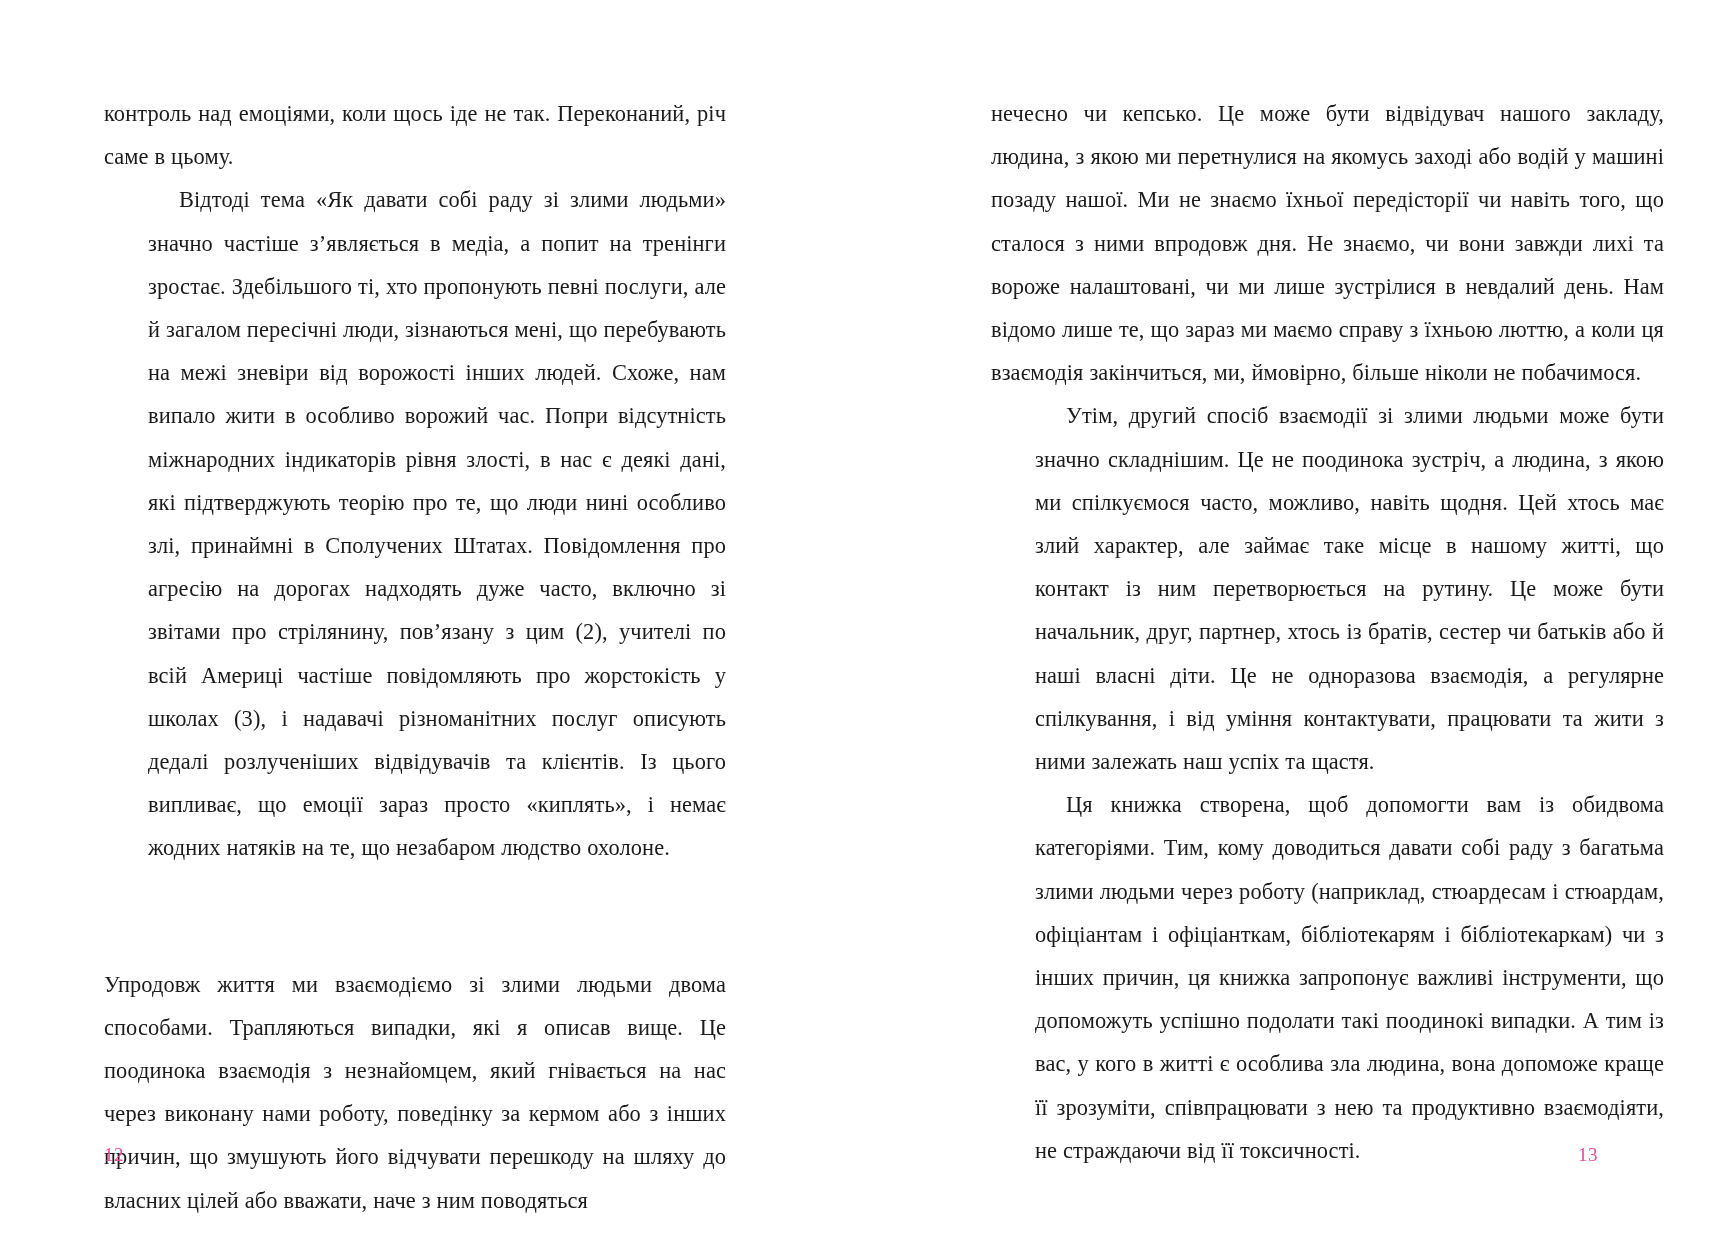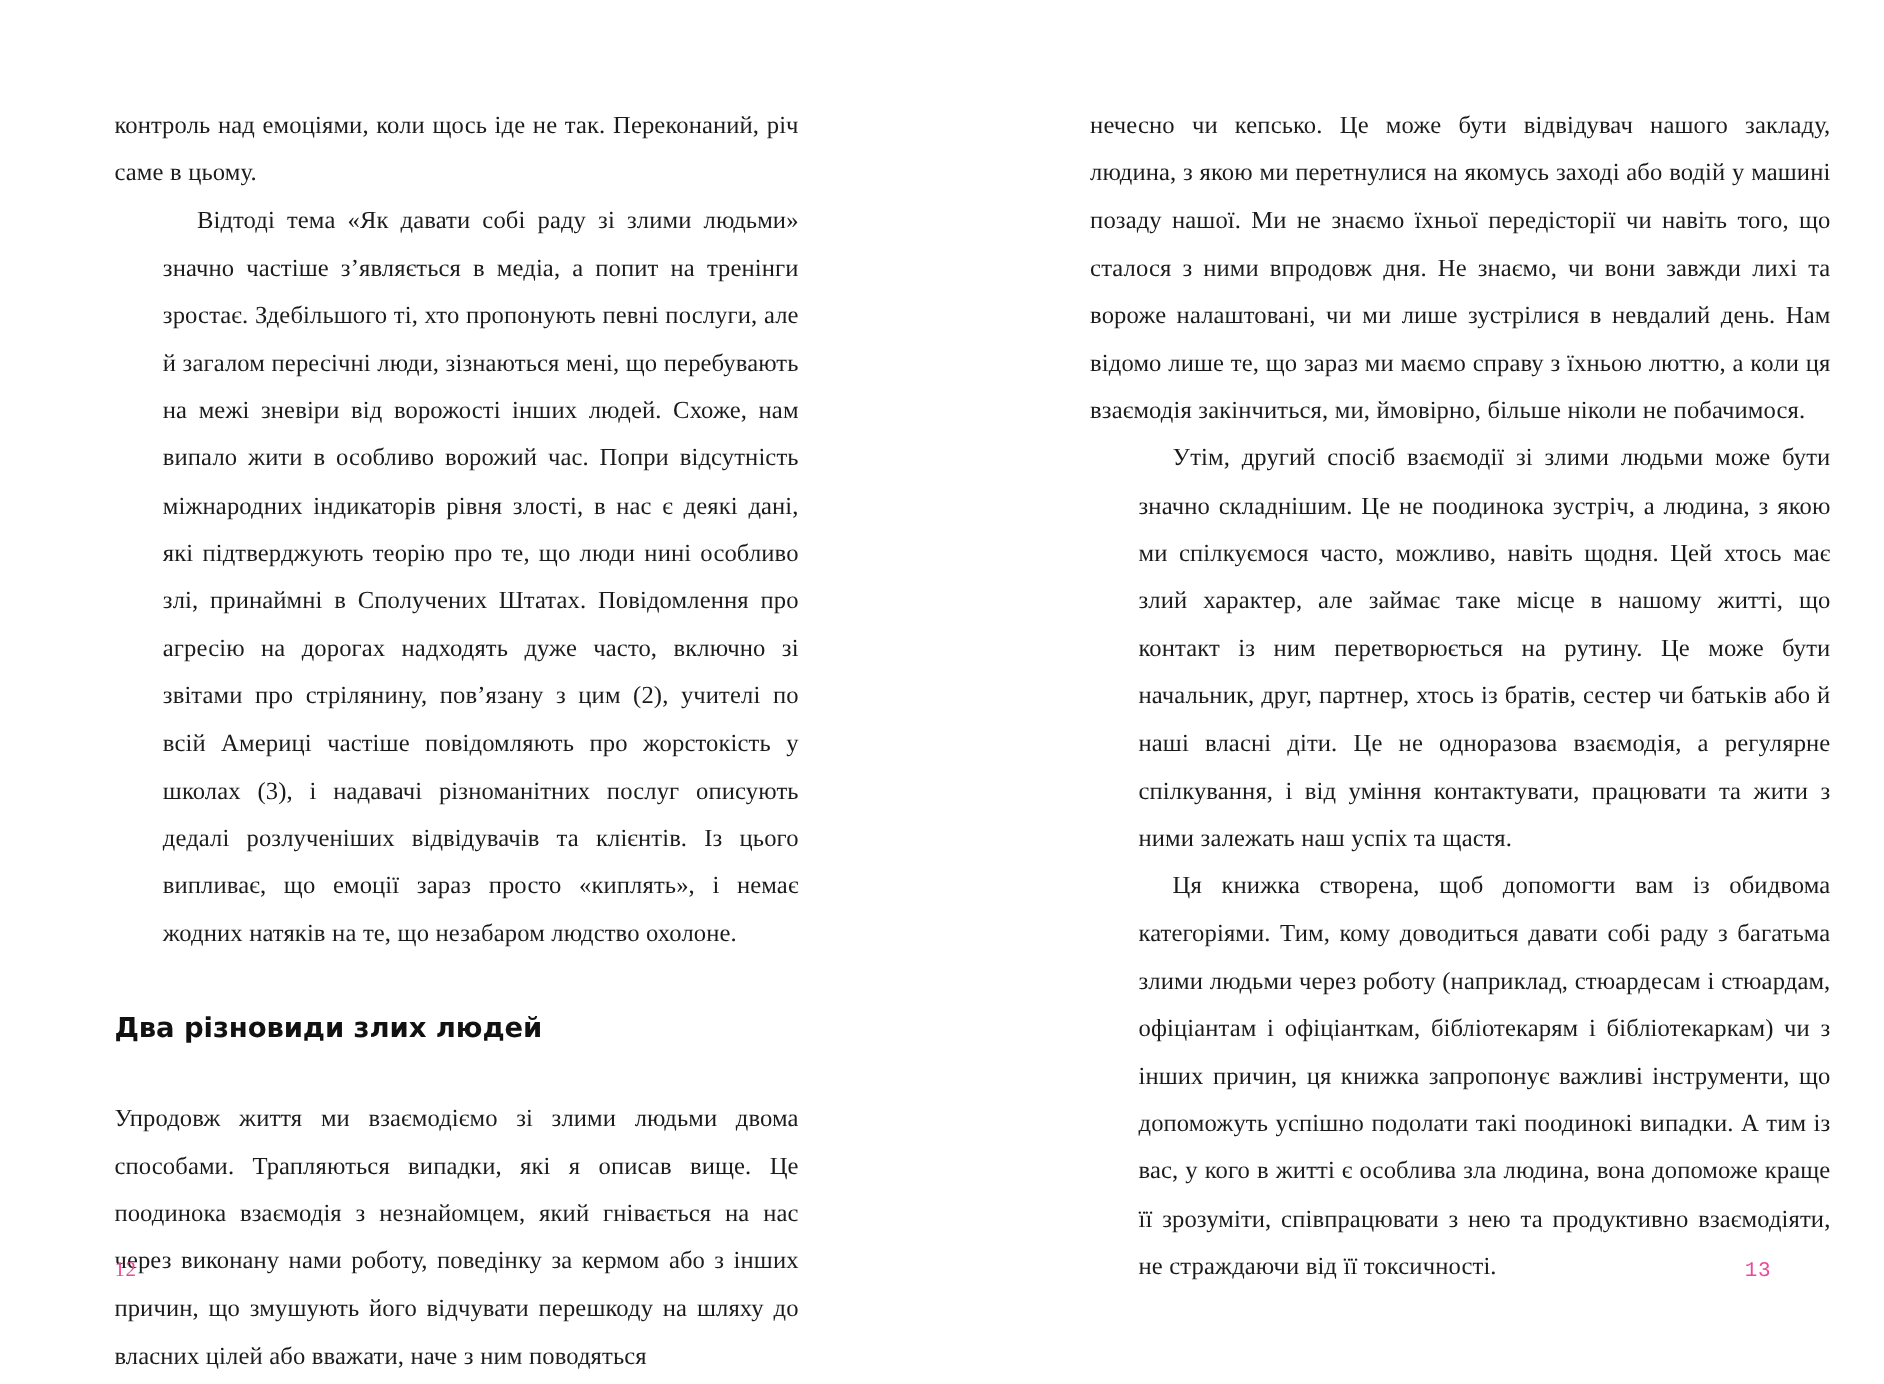--- a/index.html
+++ b/index.html
@@ -66,37 +66,36 @@
 
   .folio {
     position: absolute;
     bottom: 92px;
     font-family: "Liberation Serif", "DejaVu Serif", serif;
     font-size: 19px;
     color: #ec4899;
     letter-spacing: 0.5px;
   }
   .folio-left  { left: 104px; }
-  .folio-right { right: 102px; font-family: Liberation Mono, monospace; }
+  .folio-right { right: 114px; }
 </style>
 </head>
 <body>
 
 <div class="spread">
 
   <div class="page page-left">
     <div class="textcol">
 
       <p class="body noindent">контроль над емоціями, коли щось іде не так. Переко­наний, річ саме в цьому.</p>
 
       <p class="body indent">Відтоді тема «Як давати собі раду зі злими людьми» значно частіше з’являється в медіа, а попит на тренінги зростає. Здебільшого ті, хто пропонують певні послуги, але й загалом пересічні люди, зізнаються мені, що перебу­вають на межі зневіри від ворожості інших людей. Схоже, нам випало жити в особливо ворожий час. Попри відсут­ність міжнародних індикаторів рівня злості, в нас є деякі дані, які підтверджують теорію про те, що люди нині осо­бливо злі, принаймні в Сполучених Штатах. Повідомлення про агресію на дорогах надходять дуже часто, включно зі звітами про стрілянину, пов’язану з цим (2), учителі по всій Америці частіше повідомляють про жорстокість у школах (3), і надавачі різноманітних послуг описують дедалі роз­лученіших відвідувачів та клієнтів. Із цього випливає, що емоції зараз просто «киплять», і немає жодних натяків на те, що незабаром людство охолоне.</p>
 
       <div class="gap-before-heading"></div>
 
-      <h2 class="section-heading">Два різновиди злих людей</h2>
 
       <div class="gap-after-heading"></div>
 
       <p class="body noindent">Упродовж життя ми взаємодіємо зі злими людьми двома способами. Трапляються випадки, які я описав вище. Це поодинока взаємодія з незнайомцем, який гнівається на нас через виконану нами роботу, поведінку за кермом або з інших причин, що змушують його відчувати перешкоду на шляху до власних цілей або вважати, наче з ним поводяться</p>
 
     </div>
     <div class="folio folio-left">12</div>
   </div>
 
   <div class="page page-right">

